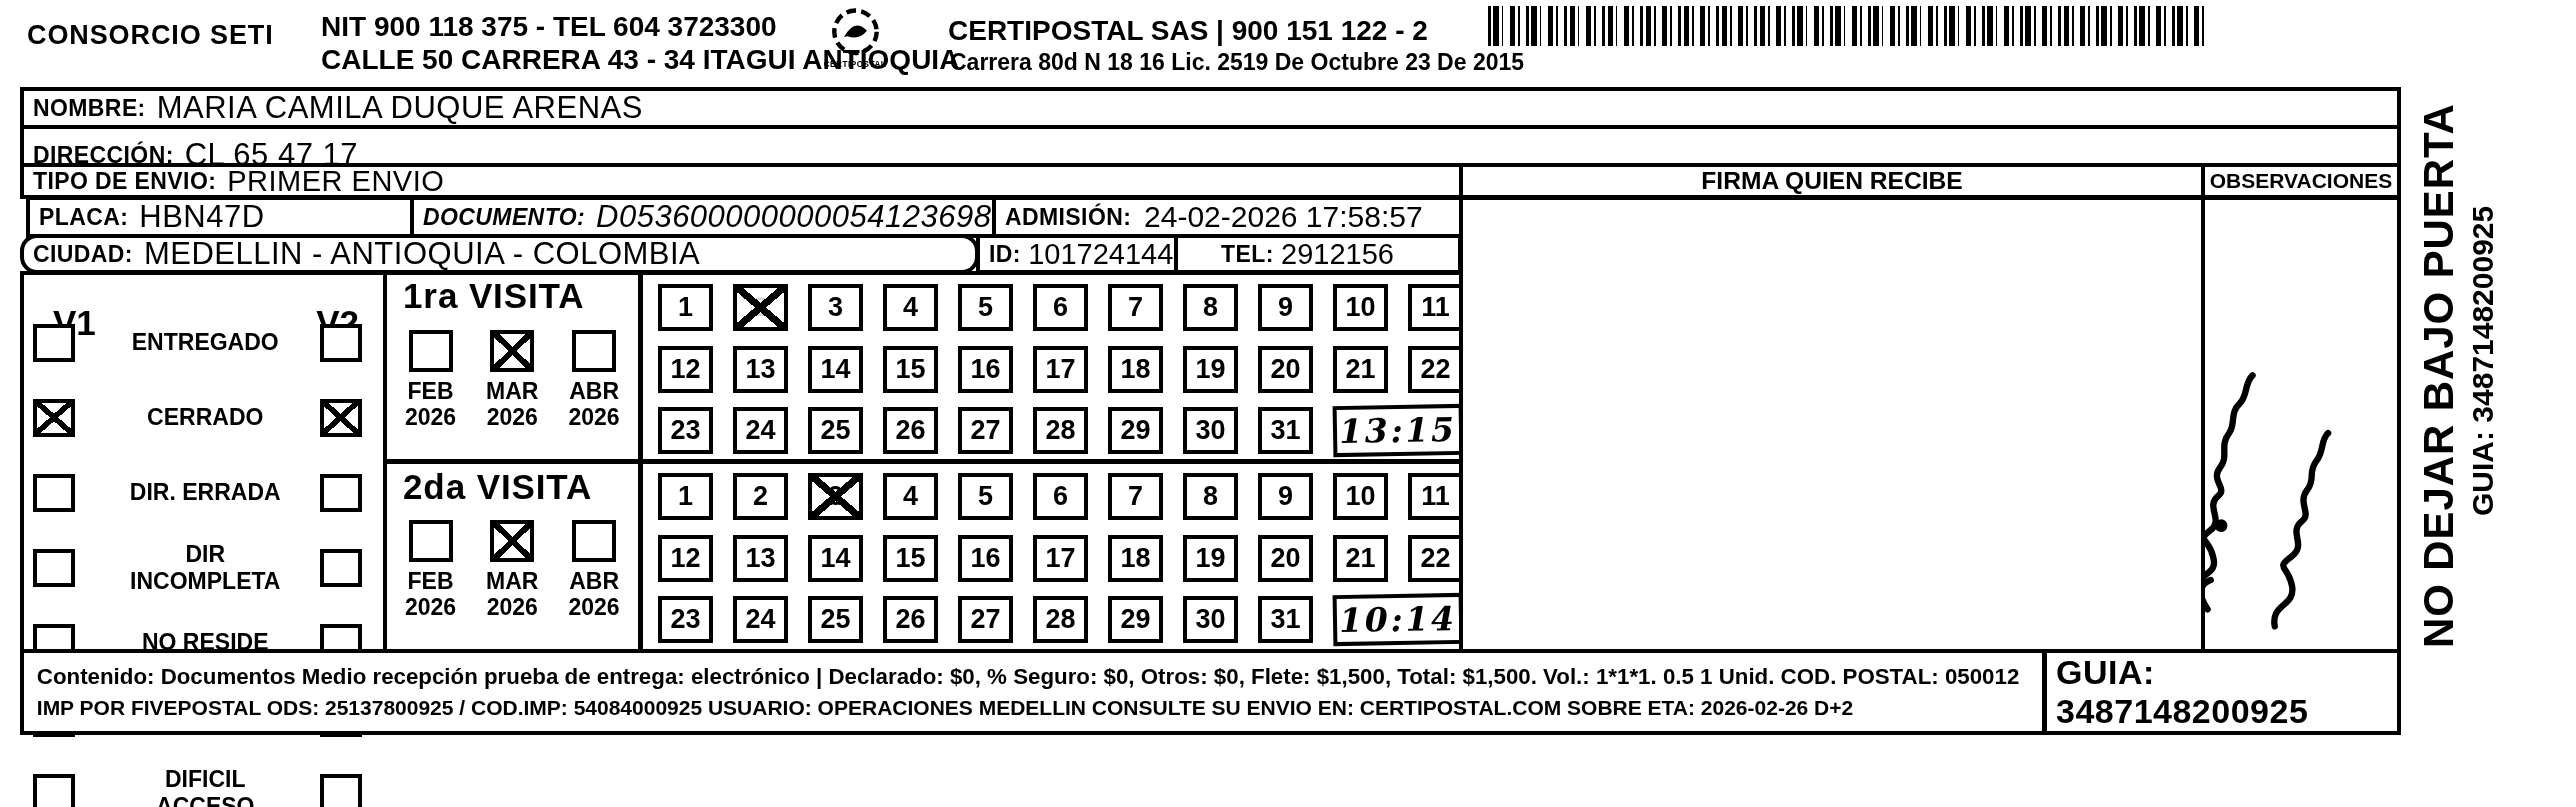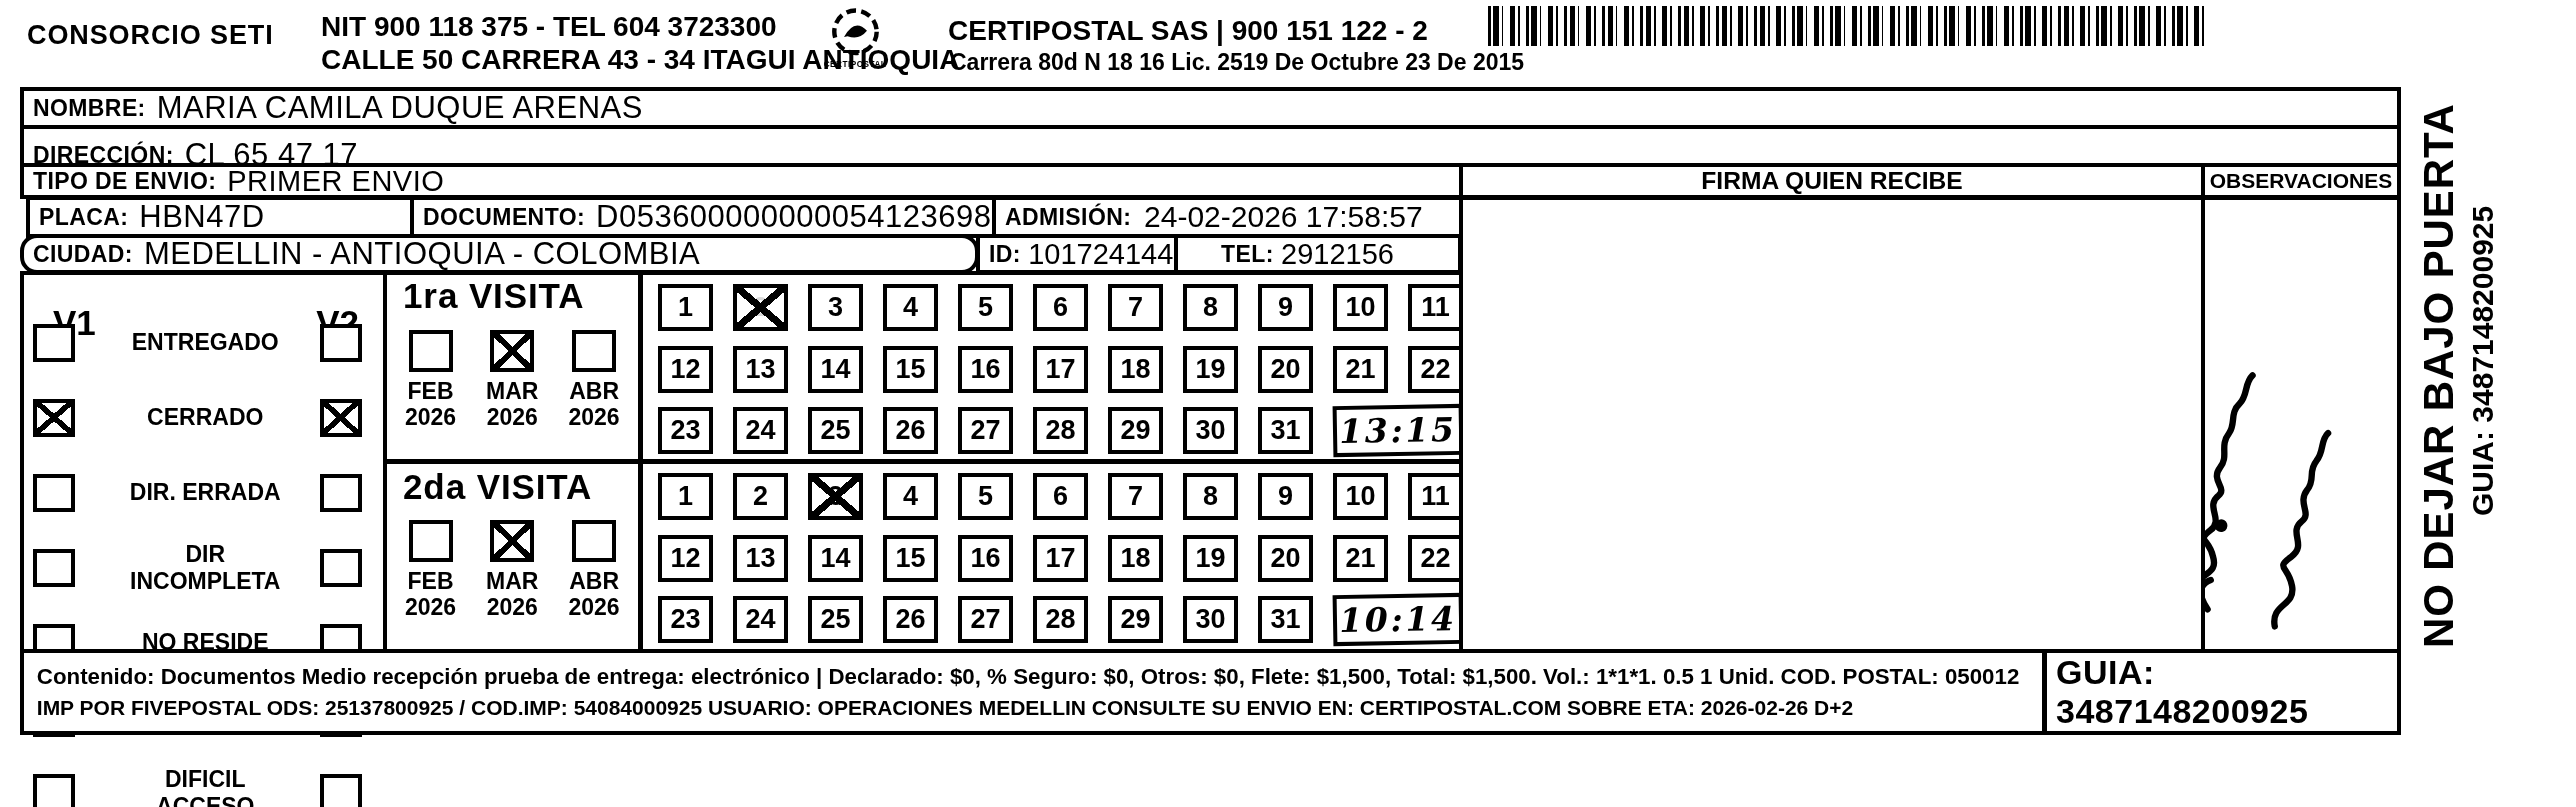--- a/index.html
+++ b/index.html
@@ -108,21 +108,21 @@
     <span>FIRMA QUIEN RECIBE</span>
   </div>
   <div class="cell obs-head" style="left:2201px;top:163px;width:200px;height:36px;">
     <span>OBSERVACIONES</span>
   </div>
 
   <div class="cell" style="left:20px;top:196px;width:394px;height:42px;margin-left:6px;">
     <span class="lbl">PLACA:</span>
     <span class="val">HBN47D</span>
   </div>
-  <div class="cell" style="left:410px;top:196px;width:595px;height:42px;">
+  <div class="cell" style="left:410px;top:196px;width:595px;height:42px;font-style:italic;">
     <span class="lbl">DOCUMENTO:</span>
     <span class="val">D053600000000054123698</span>
   </div>
   <div class="cell" style="left:992px;top:196px;width:471px;height:42px;">
     <span class="lbl">ADMISIÓN:</span>
     <span class="val-sm" style="font-size:30px;margin-left:12.8px;">24-02-2026 17:58:57</span>
   </div>
 
   <div class="cell" style="left:20px;top:234px;width:959px;height:40px;border-radius:17px;">
     <span class="lbl">CIUDAD:</span>

